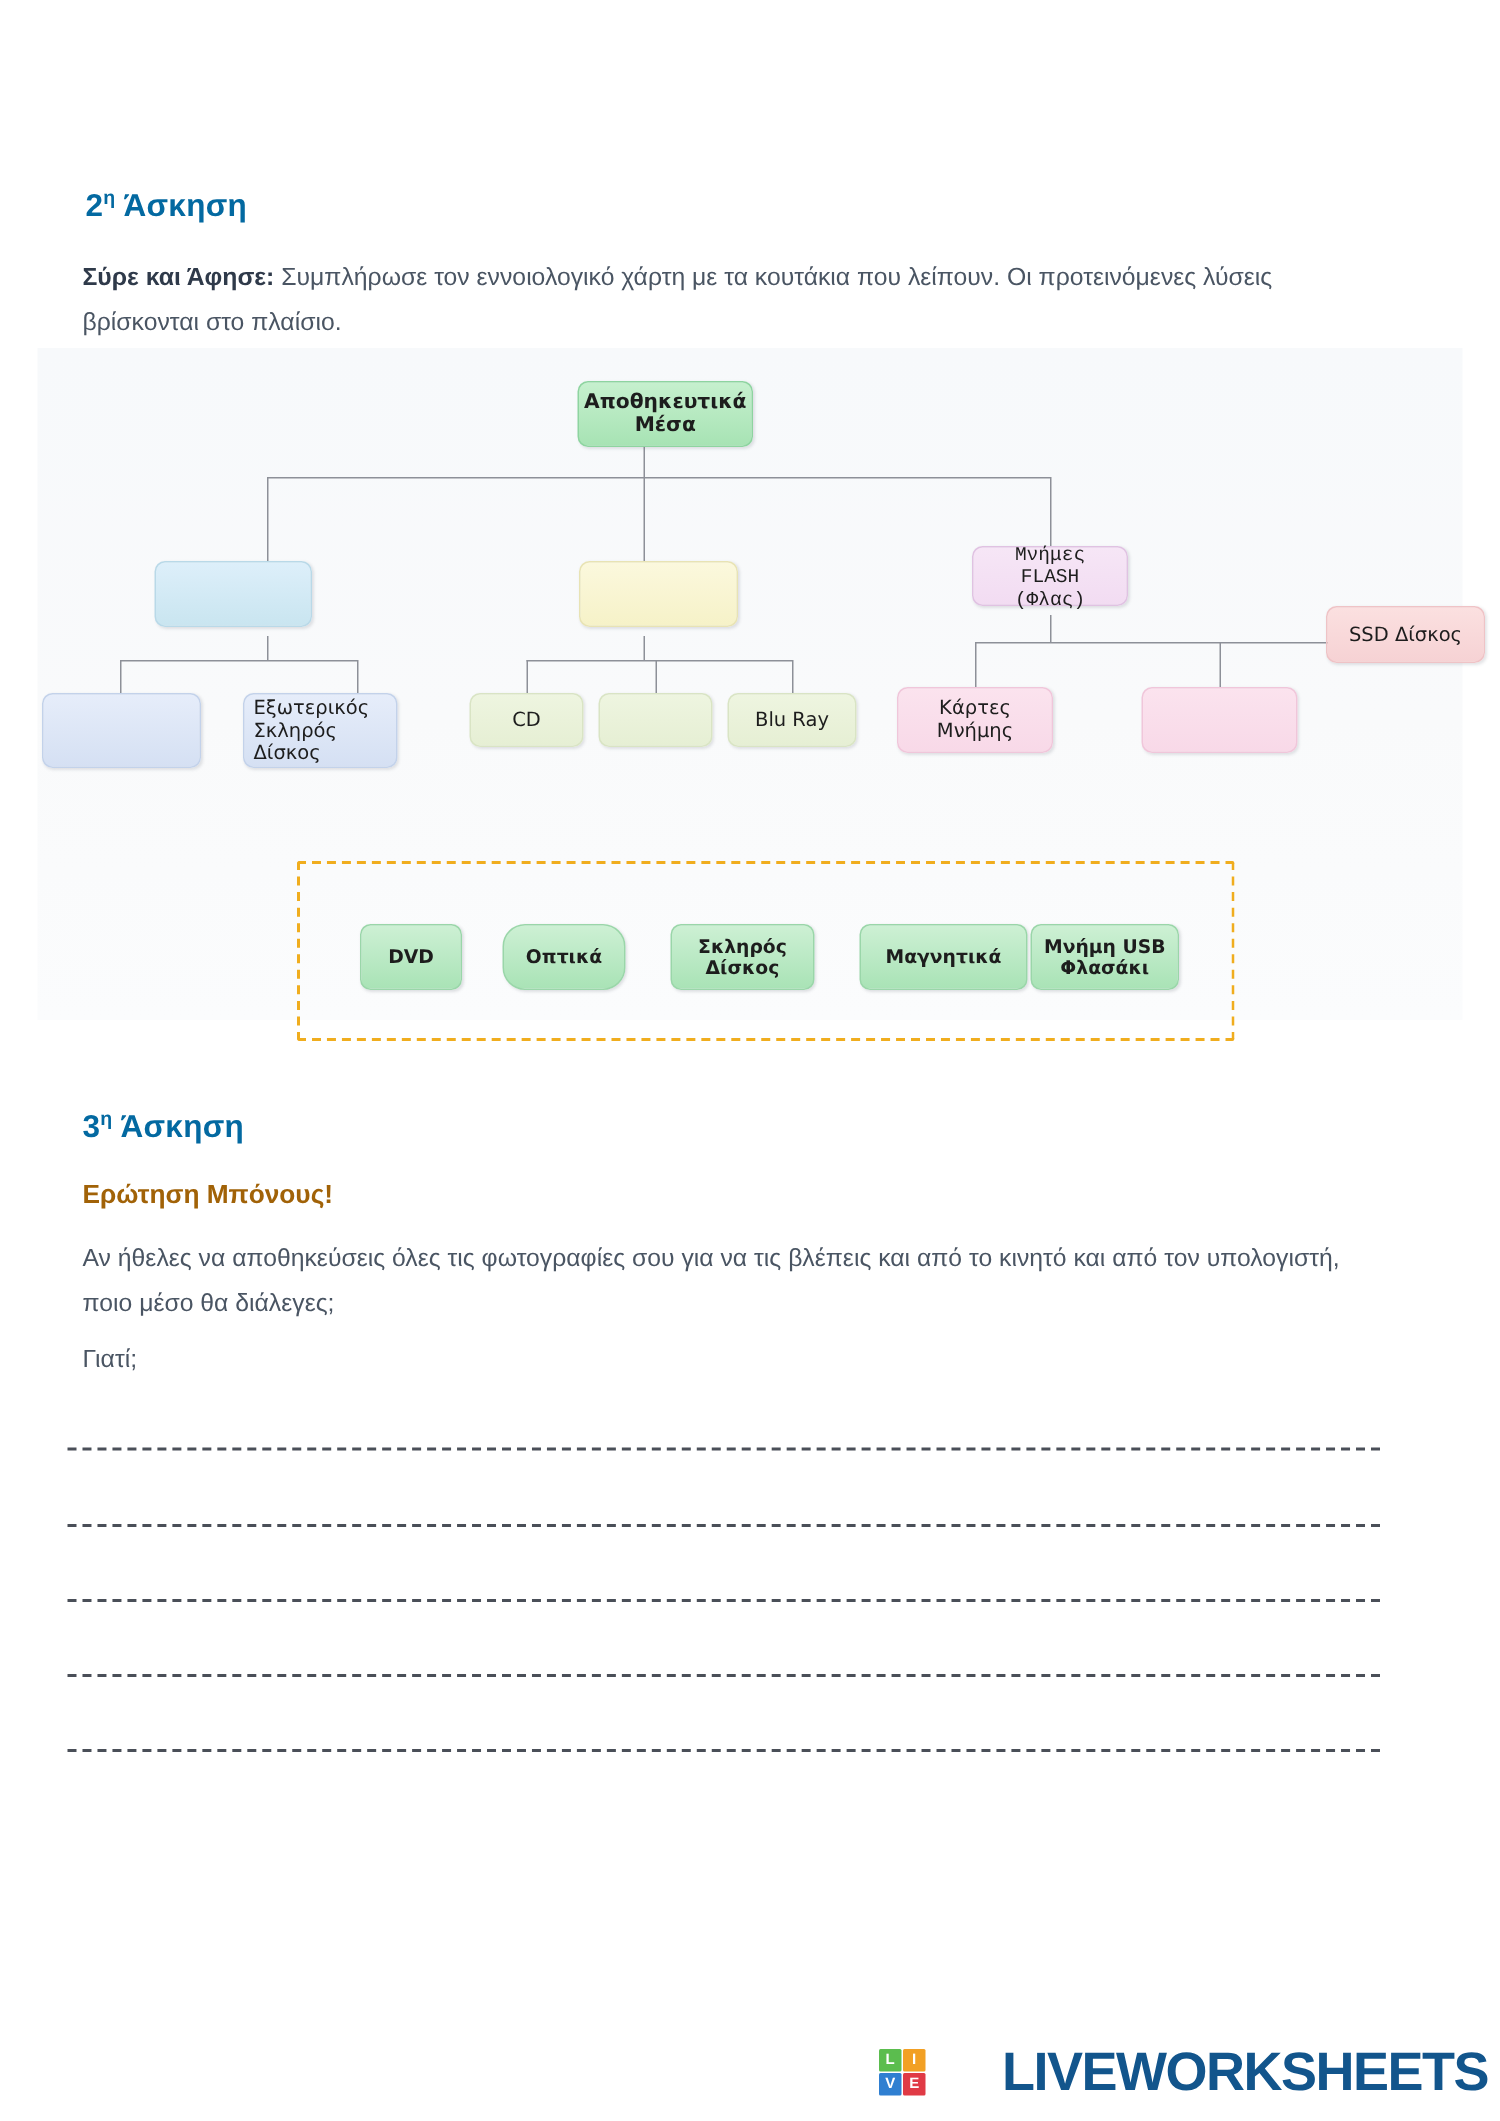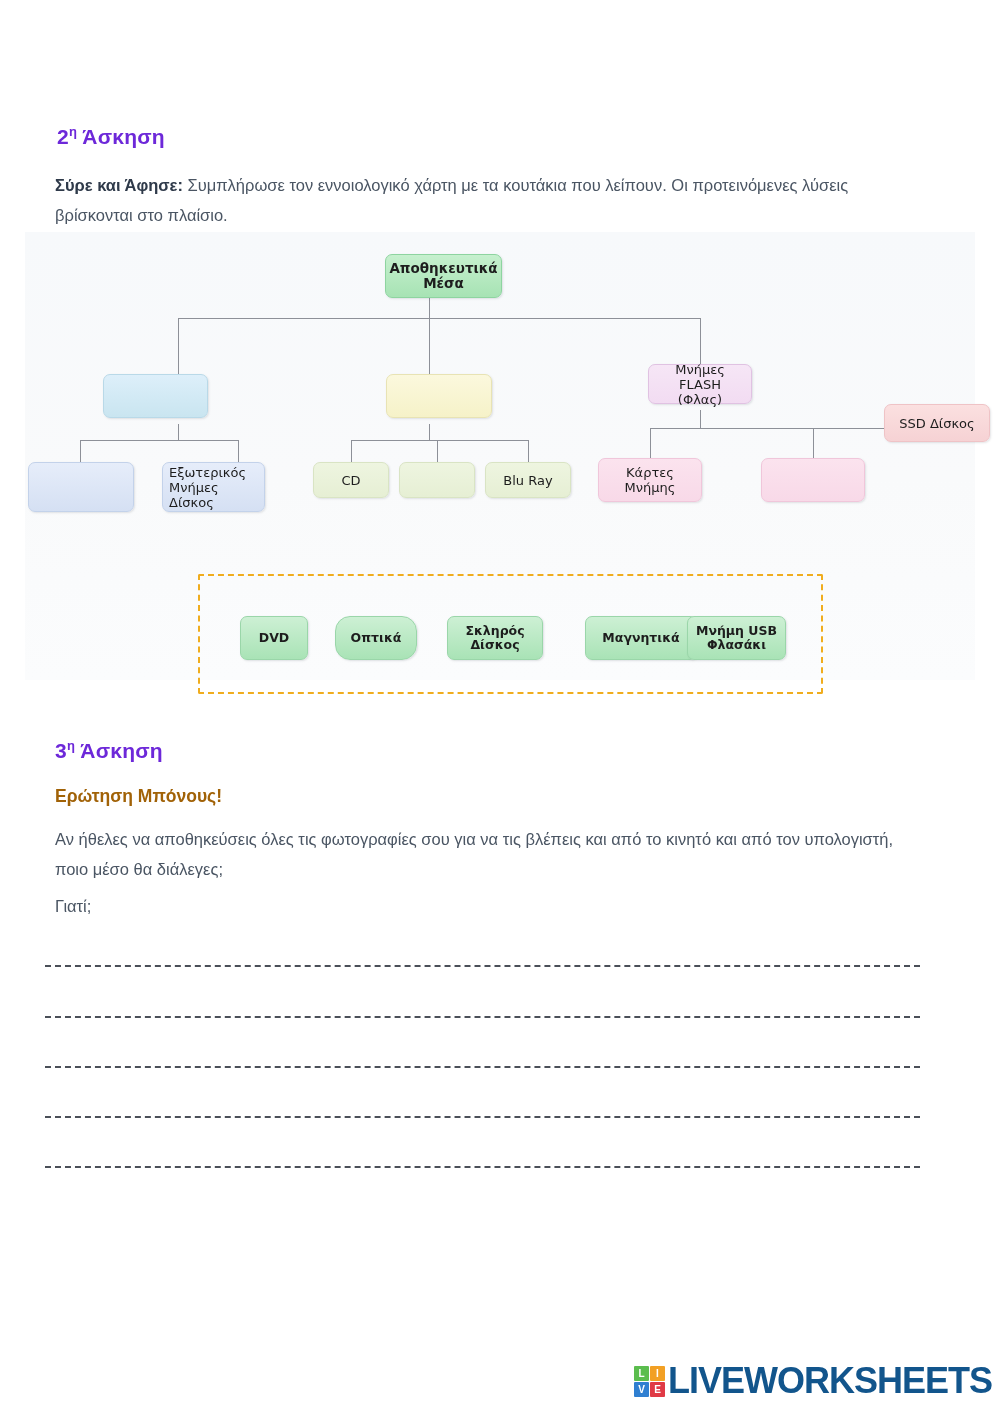--- a/index.html
+++ b/index.html
@@ -12,21 +12,21 @@
     color: #33404f;
     position: relative;
     overflow: hidden;
   }
 
   
   .ex-heading {
     position: absolute;
     font-size: 21px;
     font-weight: bold;
-    color: #6d28d9;
+    color: #0369a1;
     letter-spacing: .2px;
   }
   .ex-heading sup { font-size: 13px; font-weight: bold; }
 
   .prose {
     position: absolute;
     font-size: 16.5px;
     line-height: 30px;
     color: #4a5563;
   }
@@ -167,20 +167,21 @@
     font-size: 10px; font-weight: bold; color: #ffffff;
     font-family: "Liberation Sans", sans-serif;
     border-radius: 1px;
   }
   #logo-word {
     font-size: 36px;
     font-weight: bold;
     letter-spacing: -1px;
     color: #12558c;
     font-family: "Liberation Sans", sans-serif;
+    margin-left: 48px;
   }
 </style>
 </head>
 <body>
 
 <div class="ex-heading" style="left:57px; top:124px;">
   <span>2</span><sup>η</sup>
   <span>Άσκηση</span>
 </div>
 
@@ -209,40 +210,40 @@
 
   <div class="conn v" style="left:675px; top:178px; height:18px;"></div>
   <div class="conn h" style="left:625px; top:196px; width:260px;"></div>
   <div class="conn v" style="left:625px; top:196px; height:30px;"></div>
   <div class="conn v" style="left:788px; top:196px; height:30px;"></div>
 
   <div class="node root" style="left:345px; top:22px; width:117px; height:44px;">Αποθηκευτικά Μέσα</div>
 
   <div class="node blue" style="left:78px; top:142px; width:105px; height:44px;"></div>
   <div class="node yellow" style="left:361px; top:142px; width:106px; height:44px;"></div>
-  <div class="node violet" style="left:623px; top:132px; width:104px; height:40px;">Μνήμες FLASH (Φλας)</div>
+  <div class="node violet" style="left:623px; top:132px; width:104px; height:40px;font-family:Liberation Mono, monospace;">Μνήμες FLASH (Φλας)</div>
 
   <div class="node salmon" style="left:859px; top:172px; width:106px; height:38px;">SSD Δίσκος</div>
 
   <div class="node blue-leaf" style="left:3px; top:230px; width:106px; height:50px;"></div>
-  <div class="node blue-leaf leftalign" style="left:137px; top:230px; width:103px; height:50px;">Εξωτερικός Μνήμες Δίσκος</div>
+  <div class="node blue-leaf leftalign" style="left:137px; top:230px; width:103px; height:50px;">Εξωτερικός Σκληρός Δίσκος</div>
 
   <div class="node yellow-leaf" style="left:288px; top:230px; width:76px; height:36px;text-align:center;">CD</div>
   <div class="node yellow-leaf" style="left:374px; top:230px; width:76px; height:36px;"></div>
   <div class="node yellow-leaf" style="left:460px; top:230px; width:86px; height:36px;">Blu Ray</div>
 
   <div class="node pink" style="left:573px; top:226px; width:104px; height:44px;">Κάρτες Μνήμης</div>
   <div class="node pink" style="left:736px; top:226px; width:104px; height:44px;"></div>
 </div>
 
 <div id="answer-bank" style="border-color: rgb(240, 173, 30);">
   <div class="chip" style="left:40px; width:68px;">DVD</div>
   <div class="chip" style="left:135px; width:82px;border-radius:15px;">Οπτικά</div>
   <div class="chip" style="left:247px; width:96px;">Σκληρός Δίσκος</div>
-  <div class="chip" style="left:373px; width:112px;margin-left:12px;">Μαγνητικά</div>
+  <div class="chip" style="left:373px; width:112px;">Μαγνητικά</div>
   <div class="chip" style="left:487px; width:99px;">Μνήμη USB Φλασάκι</div>
 </div>
 
 <div class="ex-heading" style="left:55px; top:738px;">
   <span>3</span><sup>η</sup>
   <span>Άσκηση</span>
 </div>
 
 <div class="sub-heading" style="left:55px; top:786px;">Ερώτηση Μπόνους!</div>
 

